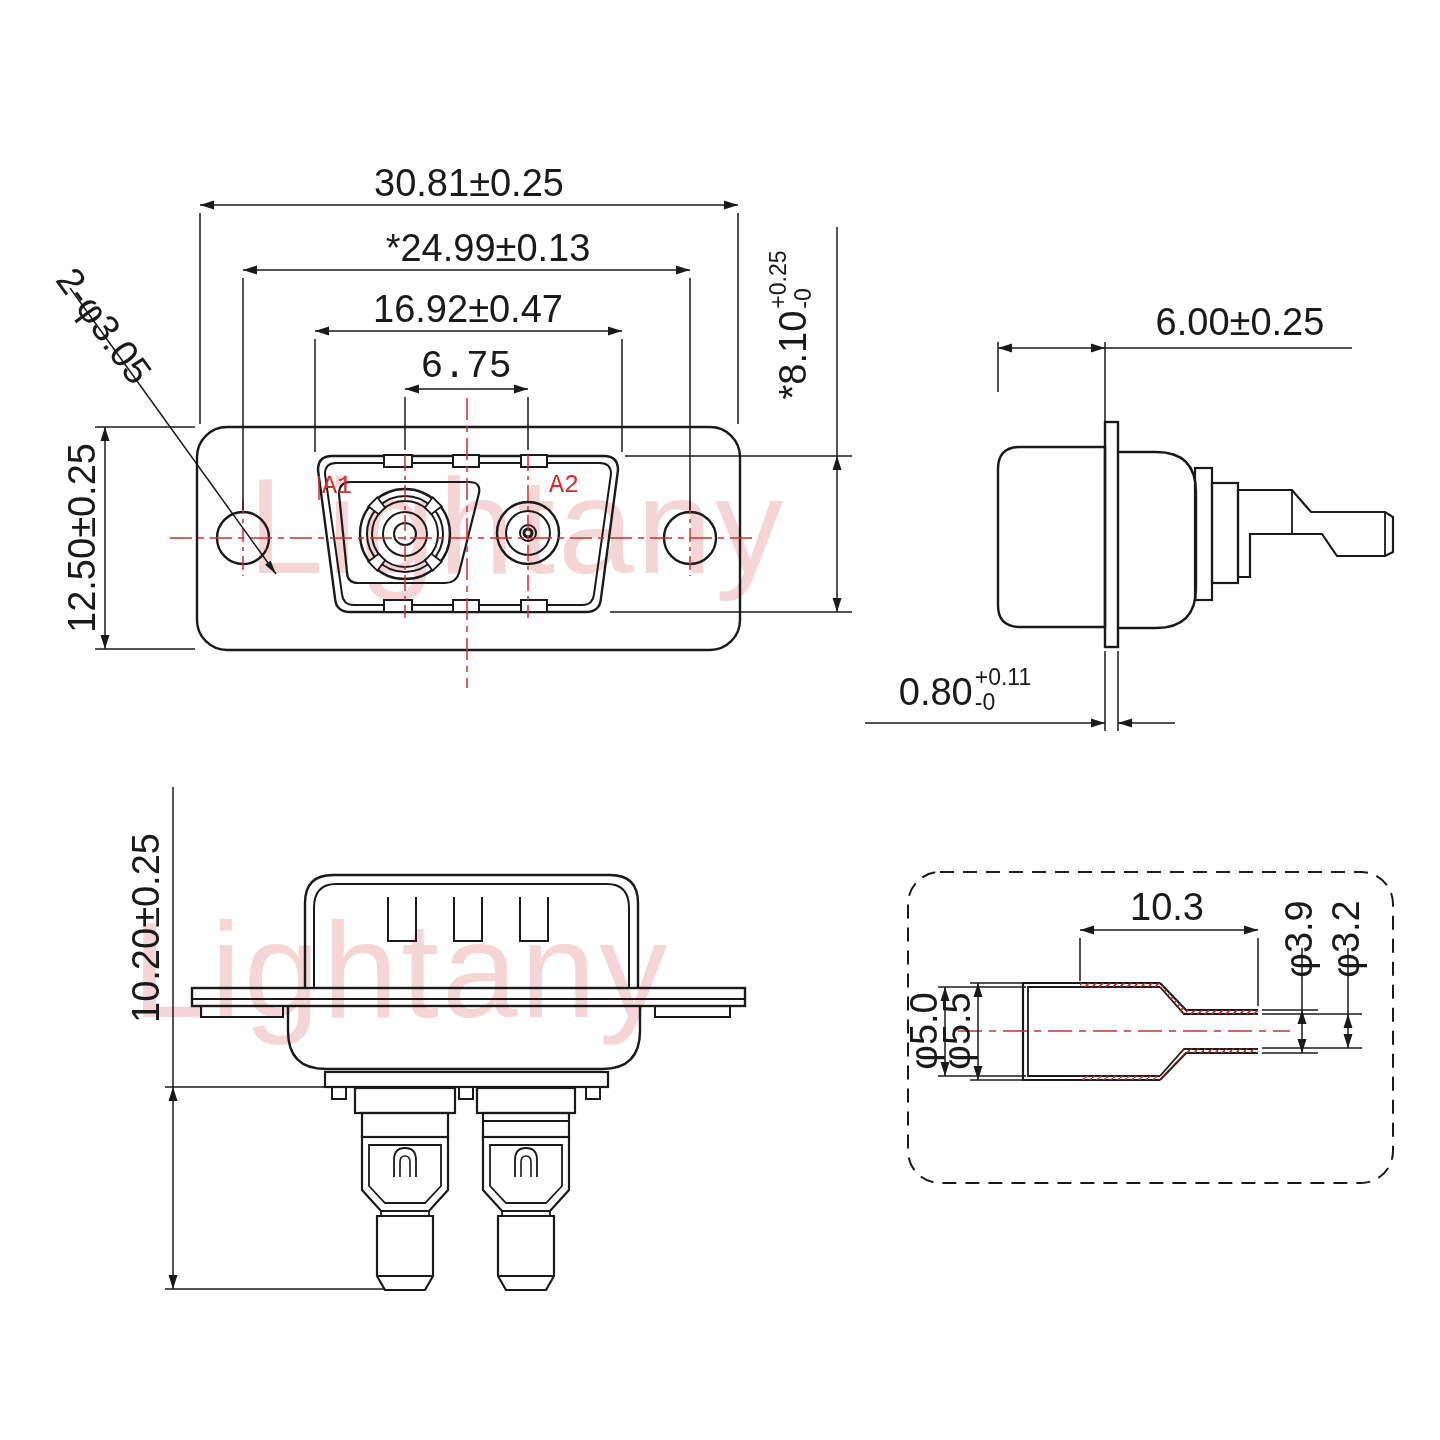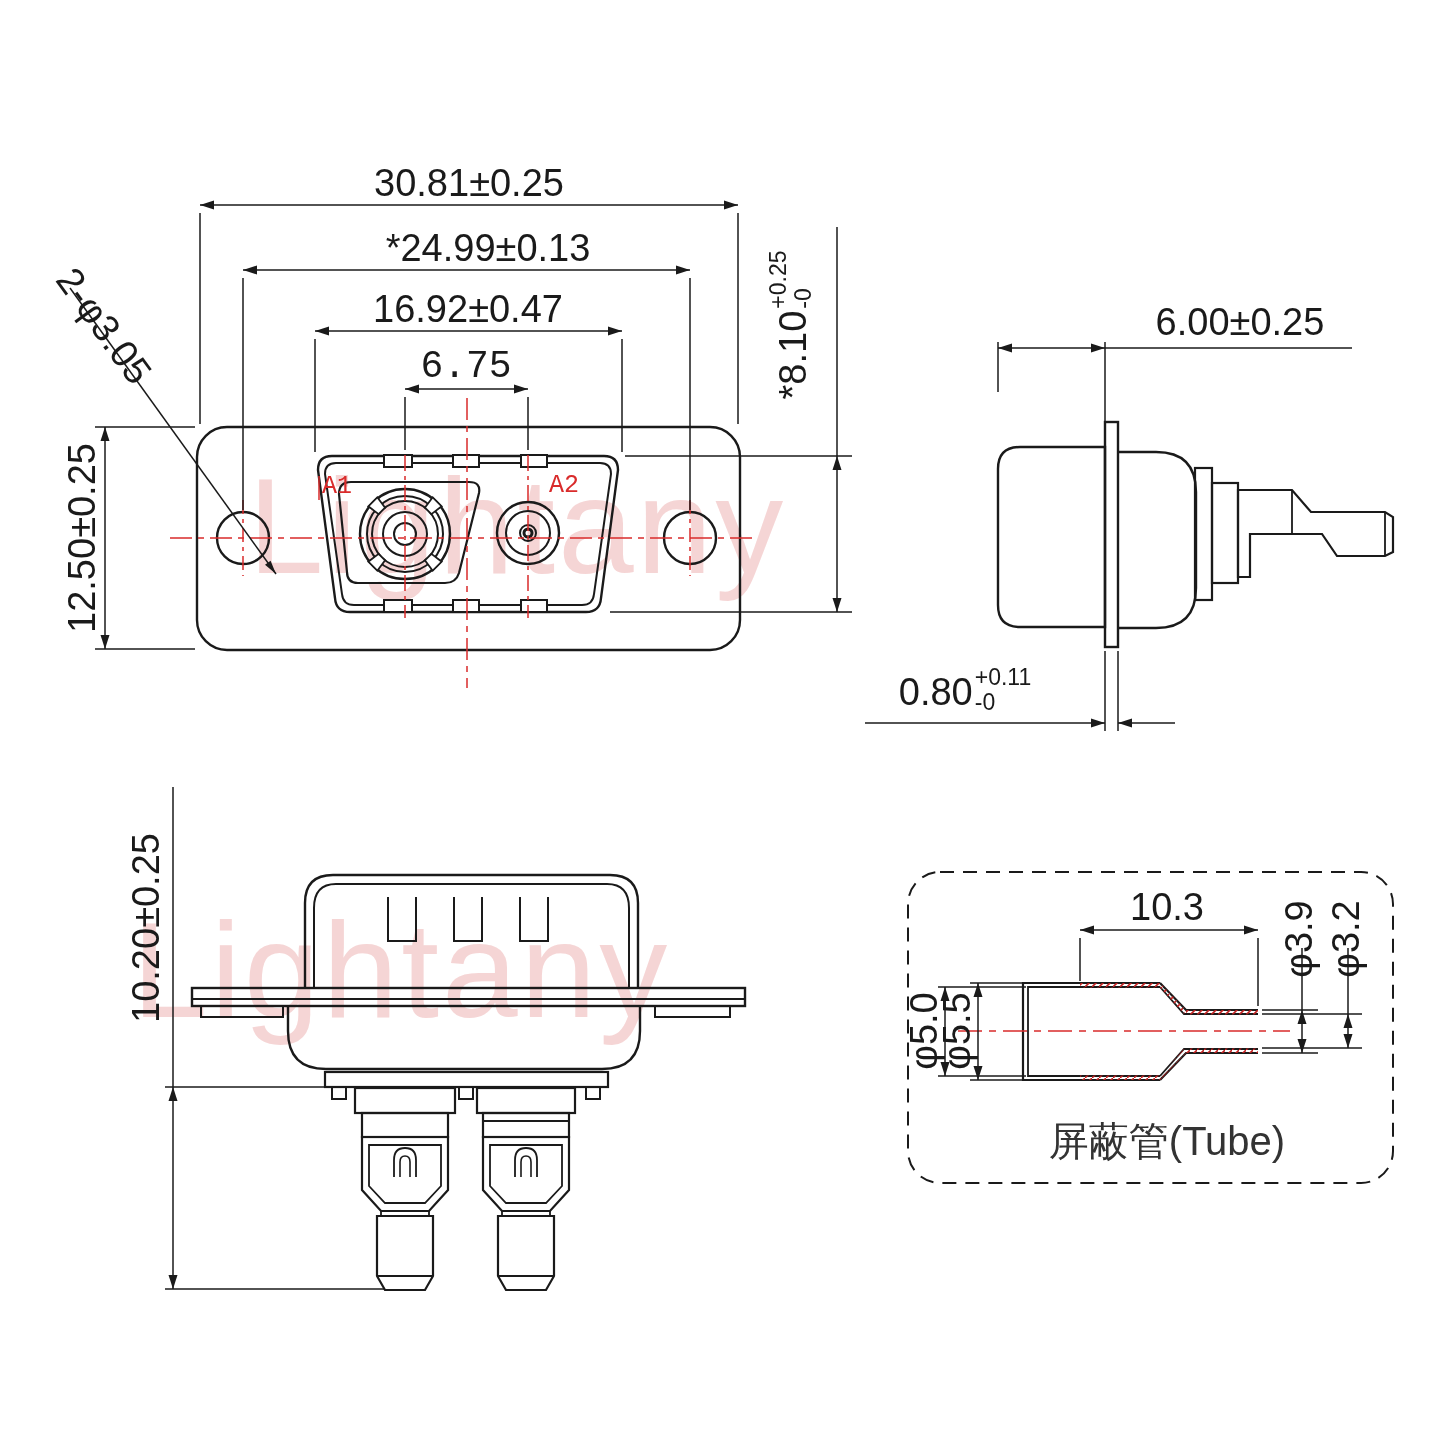--- a/index.html
+++ b/index.html
@@ -273,15 +273,14 @@
     </span>
   </div>
 
   <div class="lbl rot" style="left:146px;top:928px;">10.20±0.25</div>
 
   <div class="lbl" style="left:1167px;top:907px;text-align:right;">10.3</div>
   <div class="lbl rot" style="left:1299px;top:939px;">φ3.9</div>
   <div class="lbl rot" style="left:1346px;top:939px;">φ3.2</div>
   <div class="lbl rot" style="left:924px;top:1031px;">φ5.0</div>
   <div class="lbl rot" style="left:957px;top:1031px;">φ5.5</div>
-  <div class="lbl title-cn" style="left:1167px;top:1141px;">屏蔽管(Tube)</div>
 
 </div>
 
 </body></html>

